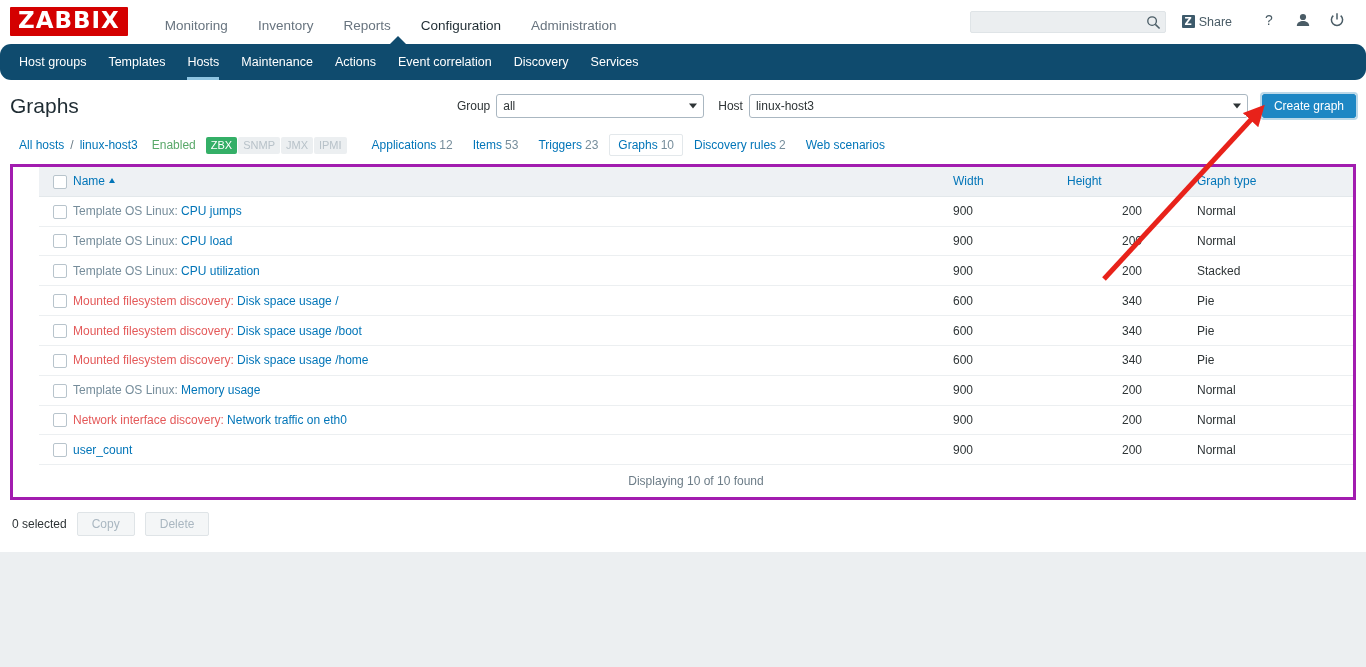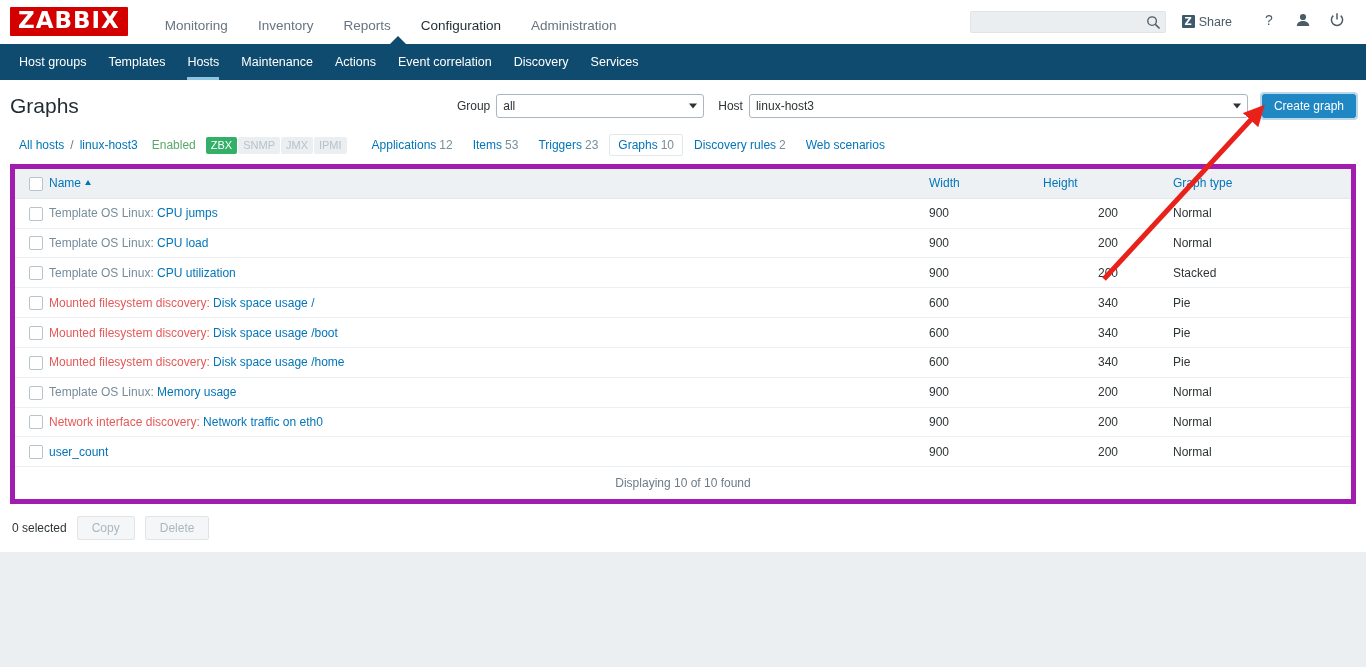--- a/index.html
+++ b/index.html
@@ -59,21 +59,21 @@
     font-size: 10px; width: 13px; height: 13px; line-height: 13px;
     text-align: center; border-radius: 1px;
     font-family: "DejaVu Sans", sans-serif;
   }
   .ico-btn { width: 34px; text-align: center; color: #4a5c66; cursor: pointer; }
 
   
   .subnav {
     height: 36px; background: #0f4b6e;
     display: flex; align-items: stretch;
-    padding-left: 8px; position: relative;
+    padding-left: 8px; position: relative; border-radius: 11px;
   }
   .subnav a {
     color: #ffffff; text-decoration: none; font-size: 12.5px;
     padding: 0 11px; line-height: 36px; position: relative;
     white-space: nowrap;
   }
   .subnav a.active::after {
     content: ""; position: absolute; left: 11px; right: 11px; bottom: 0;
     height: 3px; background: #8ec5e2;
   }
@@ -139,21 +139,21 @@
   .badge.on  { background: #34af67; color: #fff; }
   .badge.off { background: #eceff1; color: #b8c2c9; }
   .crumbtab {
     padding: 4px 9px; margin-right: 2px; border-radius: 2px;
     color: #0275b8; text-decoration: none; white-space: nowrap;
   }
   .crumbtab .cnt { color: #768d9b; margin-left: 3px; }
   .crumbtab.selected { background: #ffffff; border: 1px solid #e3e8eb; padding: 3px 8px; }
 
   
-  .tablewrap { margin: 6px 10px 0 10px; border: 5px solid #a21caf; background:#fff; }
+  .tablewrap { margin: 6px 10px 0 10px; border: 3px solid #a21caf; background:#fff;padding-left:26px; }
   table.list { width: 100%; border-collapse: collapse; font-size: 12px; }
   table.list thead th {
     background: #eef1f4; text-align: left; font-weight: normal;
     color: #0275b8; padding: 7px 0 7px 0; height: 28px;
     border-bottom: 1px solid #e3e8eb;
     font-size: 12px;
   }
   table.list tbody td {
     padding: 7px 0; border-bottom: 1px solid #eceff1; height: 29px;
     color: #2e3436; vertical-align: middle;

